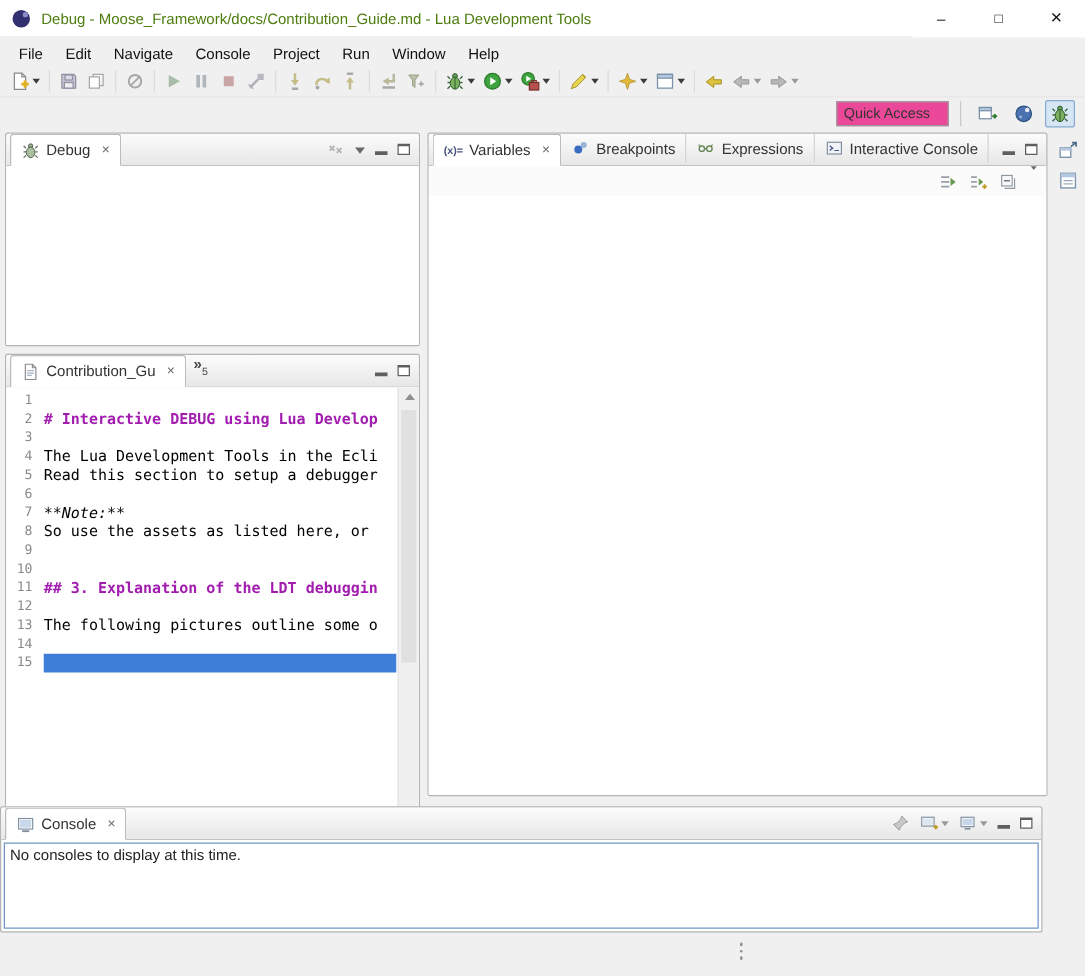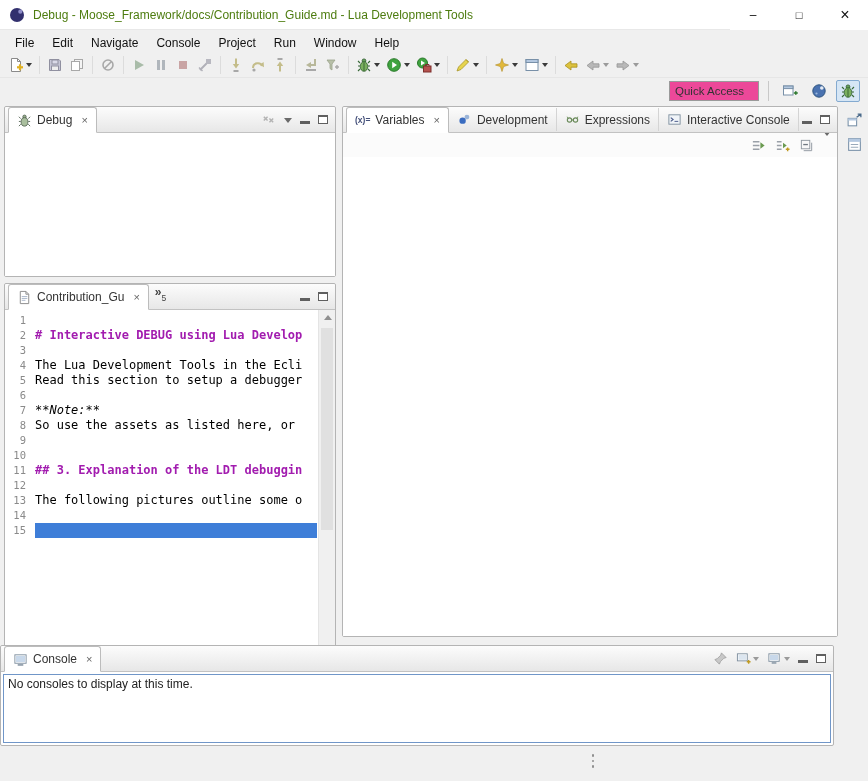--- a/index.html
+++ b/index.html
@@ -36,21 +36,21 @@
 
   .toolbar2 { position:absolute; left:0; top:78px; width:868px; height:26px; display:flex; align-items:center; justify-content:flex-end; padding-right:8px; gap:5px; }
   .quick-access { width:90px; height:20px; border:1px solid #9a9a9a; background:#ec4899; font-size:11.5px; color:#333; padding:0 5px; font-family:inherit; }
   .sep2 { width:1px; height:20px; background:#c8c8c8; margin:0 4px; }
   .pbtn { width:24px; height:22px; display:flex; align-items:center; justify-content:center; }
   .pbtn svg { width:16px; height:16px; }
   .pbtn.selected { background:#d6e6f5; border:1px solid #84aad0; border-radius:2px; }
 
   
   .panel { position:absolute; border:1px solid #b4b4b4; border-radius:2px; background:#fff; display:flex; flex-direction:column; }
-  .tabrow { height:26px; flex:0 0 auto; display:flex; align-items:center; background:linear-gradient(#fcfcfc,#e7e7e7); border-bottom:1px solid #c2c2c2; border-radius:2px 2px 0 0; }
+  .tabrow { height:26px; flex:0 0 auto; display:flex; align-items:flex-start; background:linear-gradient(#fcfcfc,#e7e7e7); border-bottom:1px solid #c2c2c2; border-radius:2px 2px 0 0; }
   .tab { height:23px; display:flex; align-items:center; padding:0 8px; font-size:12px; color:#333; gap:5px; white-space:nowrap; }
   .tab .ticon { width:15px; height:15px; flex:0 0 auto; }
   .tab.inactive { border-right:1px solid #d4d4d4; }
   .tab.active { height:26px; background:#fff; border:1px solid #bcbcbc; border-bottom:1px solid #fff; border-radius:3px 3px 0 0; margin-left:3px; margin-bottom:-1px; position:relative; z-index:2; }
   .tab-close { font-size:11px; color:#666; margin-left:4px; line-height:1; }
   .view-tools { margin-left:auto; display:flex; align-items:center; gap:8px; padding-right:7px; height:100%; }
   .view-tools .vbtn { display:flex; align-items:center; }
   .view-tools svg { width:15px; height:15px; }
   .glyph-menu { width:0; height:0; border:4px solid transparent; border-top:5px solid #6a6a6a; margin-top:5px; }
   .glyph-min { width:10px; height:3px; background:#5f5f5f; margin-top:6px; }
@@ -518,21 +518,21 @@
       <span>Variables</span>
       <span class="tab-close">×</span>
     </div>
     <div class="tab inactive">
       <span class="ticon">
           <svg viewBox="0 0 16 16">
             <circle cx="6" cy="9.2" r="3.4" fill="#3a6cc0"></circle>
             <circle cx="10.6" cy="5.4" r="2.6" fill="#9ab4d8"></circle>
           </svg>
         </span>
-      <span>Development</span>
+      <span>Breakpoints</span>
     </div>
     <div class="tab inactive">
       <span class="ticon">
           <svg viewBox="0 0 16 16">
             <circle cx="4.8" cy="8.5" r="2.3" fill="none" stroke="#6a8a5a" stroke-width="1.2"></circle>
             <circle cx="11.2" cy="8.5" r="2.3" fill="none" stroke="#6a8a5a" stroke-width="1.2"></circle>
             <path d="M7.1 8.5h1.8" stroke="#6a8a5a" stroke-width="1.2"></path>
             <path d="M2 5.2l1.4 1M14 5.2l-1.4 1" stroke="#6a8a5a"></path>
           </svg>
         </span>

